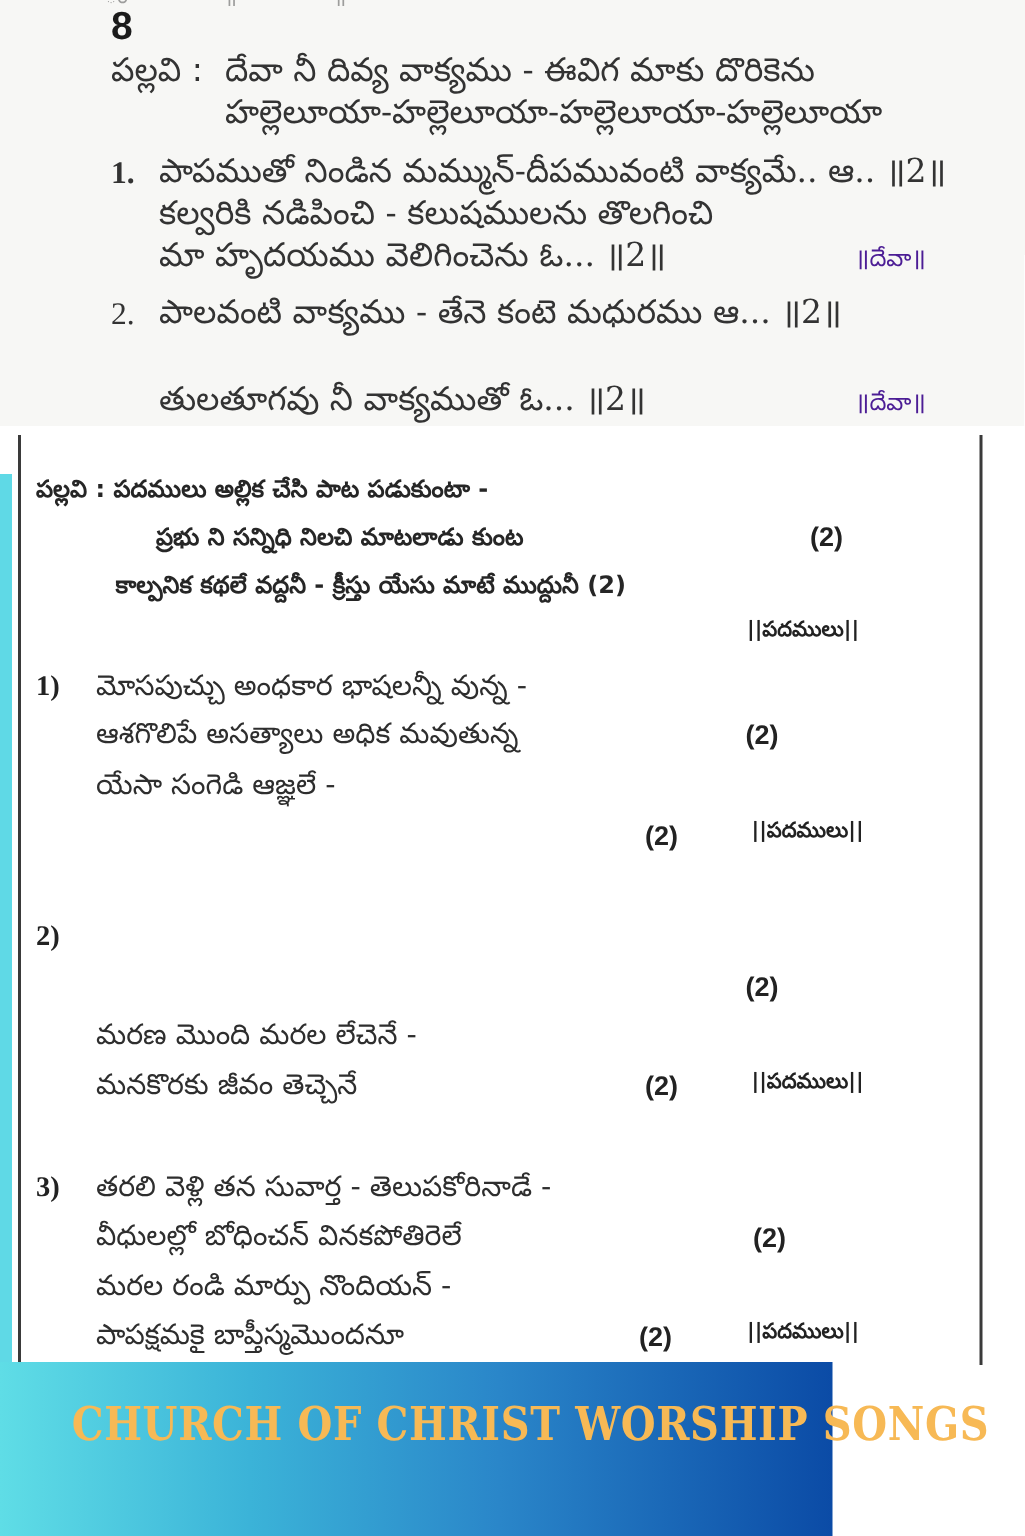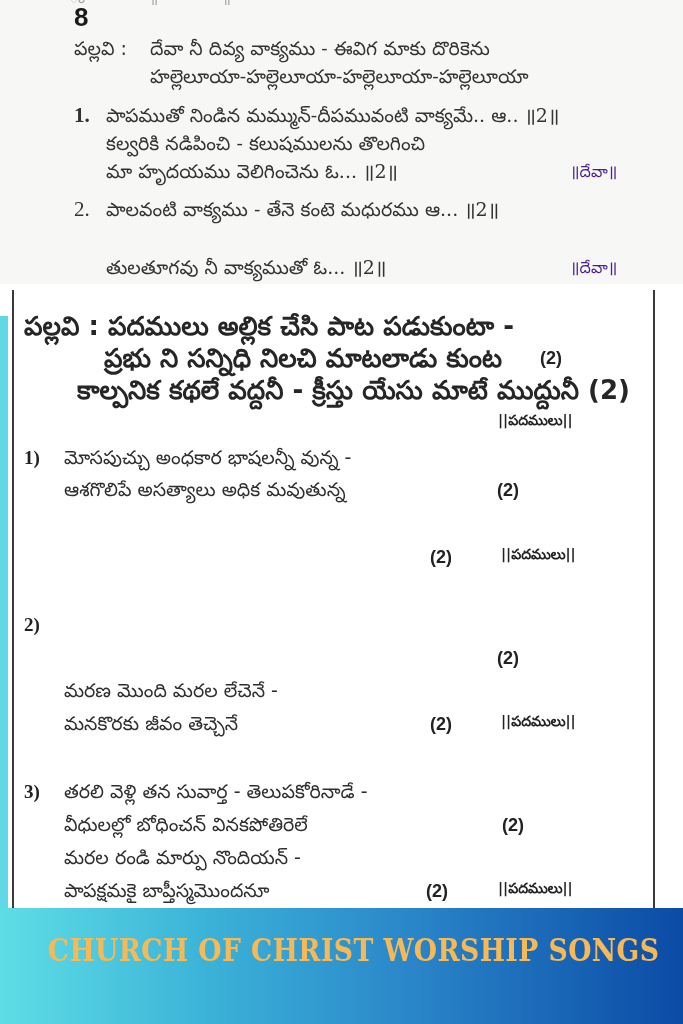--- a/index.html
+++ b/index.html
@@ -22,21 +22,21 @@
       color: #555; font-size: 14px; letter-spacing: 30px; opacity: .55;
     }
     .scan .song-number {
       position: absolute; left: 74px; top: 2px;
       font-family: "Liberation Sans", sans-serif; font-weight: bold;
       font-size: 26px; color: #1b1b1b;
     }
     .scan .line {
       position: absolute; white-space: nowrap;
       font-family: "DejaVu Serif", "Liberation Serif", serif;
-      font-size: 19px; color: #333; line-height: 24px;
+      font-size: 22px; color: #333; line-height: 24px;
     }
     .scan .label { font-family: "DejaVu Sans", sans-serif; }
     .scan .num { font-family: "Liberation Serif", serif; font-weight: bold; font-size: 21px; }
     .scan .num.light { font-weight: normal; }
     .scan .mark { position: absolute; font-size: 16px; color: #4c1d95; white-space: nowrap; }
 
     
     .box {
       position: absolute; left: 12px; top: 290px; width: 643px; height: 620px;
       background: #ffffff;
@@ -45,37 +45,37 @@
     }
     .cyan-edge {
       position: absolute; left: 0; top: 316px; width: 8px; height: 600px;
       background: #5fd9e6;
     }
     .box .row {
       position: absolute; white-space: nowrap;
       font-family: "DejaVu Sans", "Liberation Sans", sans-serif;
       font-size: 19px; color: #2e2e2e; line-height: 24px;
     }
-    .box .chorus { font-weight: bold; font-size: 26px; color: #262626; }
+    .box .chorus { font-weight: bold; font-size: 16px; color: #262626; }
     .box .vnum {
       position: absolute; font-family: "Liberation Serif", serif;
       font-weight: bold; font-size: 19px; color: #222;
     }
     .box .rep {
       position: absolute; font-family: "Liberation Sans", sans-serif;
       font-weight: bold; font-size: 18px; color: #222;
     }
     .box .ref {
       position: absolute; font-family: "DejaVu Sans", sans-serif;
       font-size: 14px; color: #222; white-space: nowrap; font-weight: bold;
     }
 
     
     .banner {
-      position: absolute; left: 0; top: 908px; width: 683px; height: 116px;
+      position: absolute; left: 0; top: 908px; width: 555px; height: 116px;
       background: linear-gradient(90deg, #5fdde6 0%, #3bb3d8 30%, #2a86c9 60%, #0b4ba6 100%);
     }
     .banner-title {
       position: absolute; left: 0; top: 24px; width: 683px; text-align: center;
       font-family: "DejaVu Serif", "Liberation Serif", serif;
       font-weight: bold; font-size: 31px; letter-spacing: 0.5px;
       color: #f7b955;
       transform: scaleX(0.86); transform-origin: center;
       white-space: nowrap;
     }
@@ -111,20 +111,21 @@
     <div class="row chorus" style="left:10px; top:24px;">పల్లవి : పదములు అల్లిక చేసి పాట పడుకుంటా -</div>
     <div class="row chorus" style="left:90px; top:56px;">ప్రభు ని సన్నిధి నిలచి మాటలాడు కుంట</div>
     <div class="rep" style="left:526px; top:58px;">(2)</div>
     <div class="row chorus" style="left:63px; top:88px;">కాల్పనిక కథలే వద్దనీ - క్రీస్తు యేసు మాటే ముద్దునీ (2)</div>
     <div class="ref" style="left:484px; top:122px;">||పదములు||</div>
 
     <div class="vnum" style="left:10px; top:157px;">1)</div>
     <div class="row" style="left:50px; top:155px;">మోసపుచ్చు అంధకార భాషలన్నీ వున్న -</div>
     <div class="row" style="left:50px; top:187px;">ఆశగొలిపే అసత్యాలు అధిక మవుతున్న</div>
     <div class="rep" style="left:483px; top:190px;">(2)</div>
+    <div class="row" style="left:50px; top:221px;">యేసా సంగెడి ఆజ్ఞలే -</div>
     <div class="rep" style="left:416px; top:257px;">(2)</div>
     <div class="ref" style="left:487px; top:256px;">||పదములు||</div>
 
     <div class="vnum" style="left:10px; top:324px;">2)</div>
     <div class="rep" style="left:483px; top:358px;">(2)</div>
     <div class="row" style="left:50px; top:388px;">మరణ  మొంది మరల లేచెనే -</div>
     <div class="row" style="left:50px; top:421px;">మనకొరకు జీవం తెచ్చెనే</div>
     <div class="rep" style="left:416px; top:424px;">(2)</div>
     <div class="ref" style="left:487px; top:423px;">||పదములు||</div>
 

